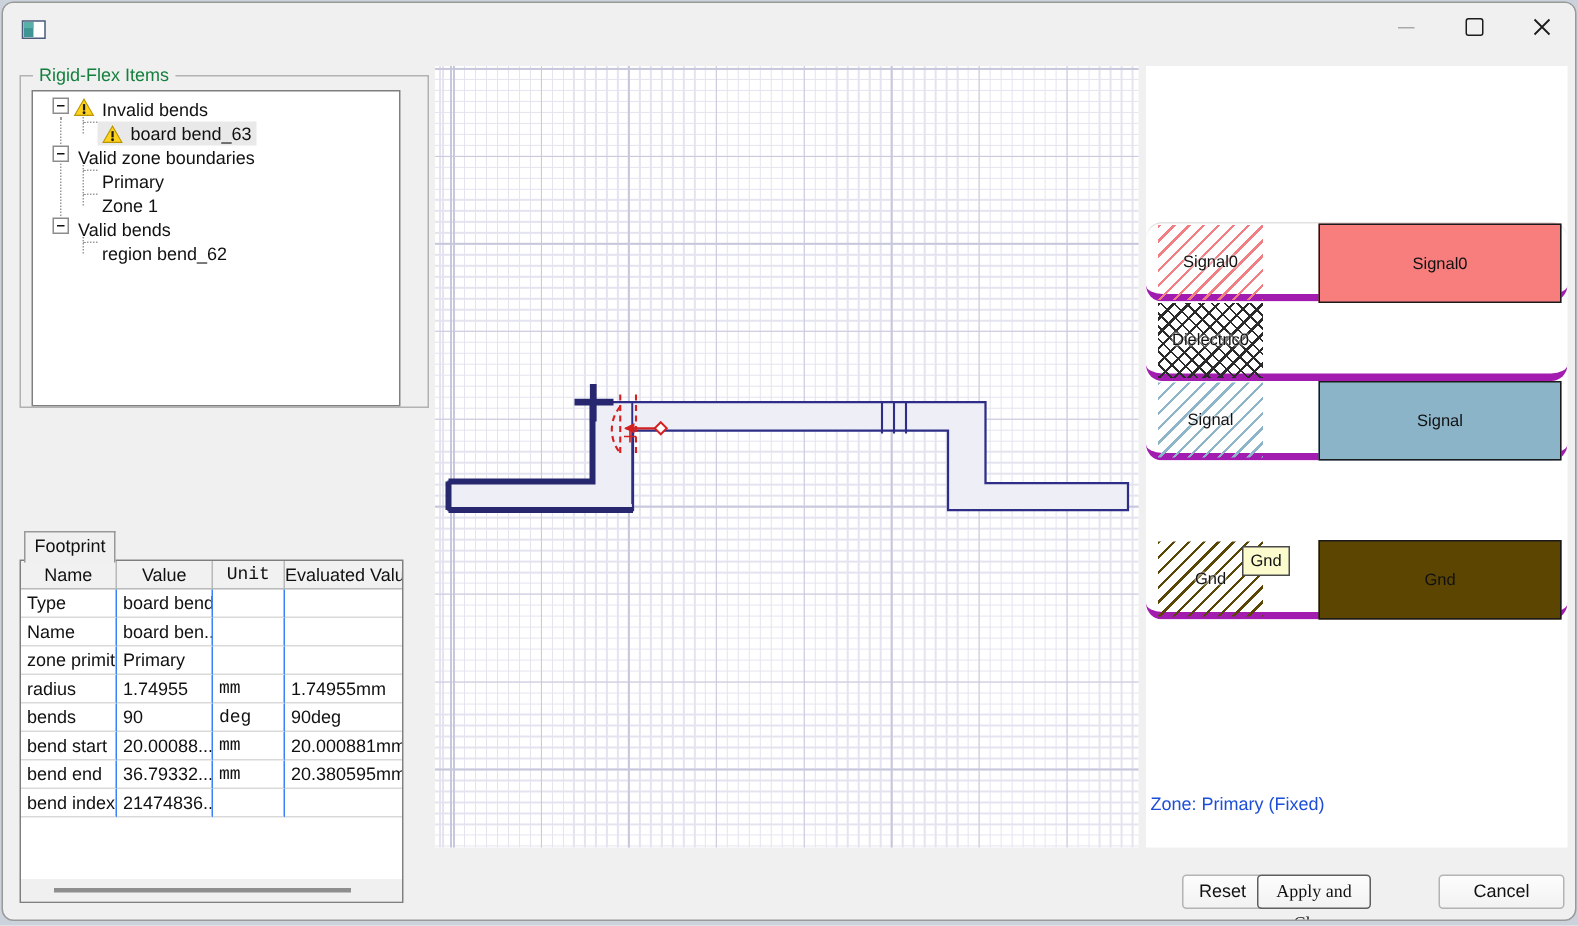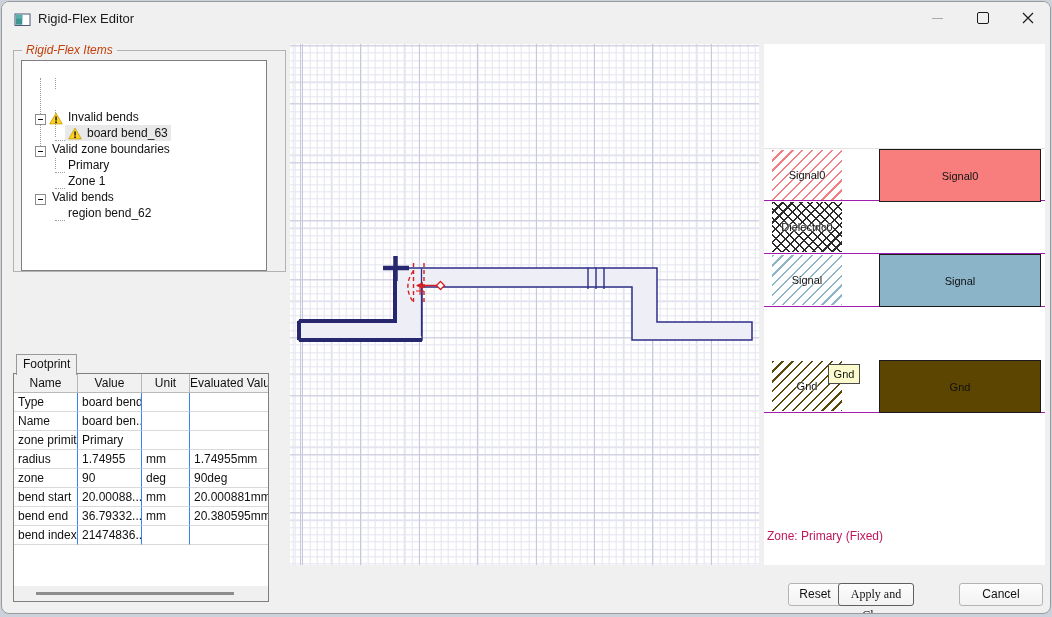--- a/index.html
+++ b/index.html
@@ -8,79 +8,78 @@
   
   .titlebar{position:absolute;left:0;top:0;width:100%;height:36px;background:#f0f0f0;}
   .app-icon{position:absolute;left:12px;top:9px;width:17px;height:17px;}
   .title-text{position:absolute;left:36px;top:0;height:36px;line-height:34px;font-size:13px;color:#1b1b1b;}
   .winbtn{position:absolute;top:0;width:45px;height:32px;display:flex;align-items:center;justify-content:center;}
   .wb-min{left:913px;} .wb-max{left:958px;} .wb-close{left:1003px;}
   .dash{width:11px;height:1px;background:#a9a9a9;}
   .sq{width:10px;height:10px;border:1.2px solid #1c1c1c;border-radius:2px;}
   
   .groupbox{position:absolute;left:11px;top:48px;width:271px;height:220px;border:1px solid #b2b2b2;}
-  .group-label{position:absolute;left:8px;top:-8px;background:#f0f0f0;padding:0 4px;font-size:12px;color:#c2410c;font-style:italic;}
+  .group-label{position:absolute;left:8px;top:-8px;background:#f0f0f0;padding:0 4px;font-size:12px;color:#15803d;}
   .tree{position:absolute;left:19px;top:58px;width:244px;height:209px;background:#fff;border:1px solid #7f7f7f;font-size:12px;color:#111;overflow:hidden;}
-  .trow{position:absolute;left:0;height:16px;display:flex;align-items:flex-end;white-space:nowrap;margin-top:44px;}
+  .trow{position:absolute;left:0;height:16px;display:flex;align-items:flex-start;white-space:nowrap;}
   .expander{width:9px;height:9px;border:1px solid #8c8c8c;background:#fff;position:relative;flex:0 0 9px;}
   .expander::after{content:"";position:absolute;left:2px;top:4px;width:5px;height:1px;background:#111;}
   .warn{width:14px;height:13px;margin:0 2px 0 3px;flex:0 0 14px;}
   .tlabel{padding:1px 3px;}
   .sel{background:#e9e9e9;}
   .vdot{position:absolute;width:0;border-left:1px dotted #9b9b9b;}
   .hdot{position:absolute;height:0;border-top:1px dotted #9b9b9b;}
   
   .msgbox{position:absolute;left:11px;top:271px;width:252px;height:54px;background:#fdfdfd;border:1px solid #7f7f7f;font-size:12px;color:#111;padding:2px 4px;box-sizing:border-box;line-height:1.3;}
   
   .tab{position:absolute;left:14px;top:352px;height:20px;padding:0 6px;background:#f0f0f0;border:1px solid #989898;border-bottom:none;font-size:12px;line-height:19px;color:#111;z-index:2;}
   .ptable{position:absolute;left:11px;top:371px;width:254px;height:227px;background:#fff;border:1px solid #7f7f7f;overflow:hidden;font-size:12px;color:#111;}
   .hrow{display:flex;height:19px;background:#f1f1f1;}
   .hcell{border-right:1px solid #b9b9b9;border-bottom:1px solid #b9b9b9;box-sizing:border-box;text-align:center;line-height:18px;overflow:hidden;white-space:nowrap;flex:0 0 auto;}
   .drow{display:flex;height:19px;}
   .dcell{border-right:1px solid #3b82f6;border-bottom:1px solid #d9d9d9;box-sizing:border-box;padding-left:4px;line-height:18px;overflow:hidden;white-space:nowrap;flex:0 0 auto;}
-  .c0{width:64px;} .c1{width:64px;} .c2{width:48px;} .c3{width:78px;border-right:none;}
+  .c0{width:64px;} .c1{width:64px;} .c2{width:48px;font-family:Liberation Mono, monospace;} .c3{width:78px;border-right:none;}
   .hscroll{position:absolute;left:0;bottom:0;width:100%;height:15px;background:#f0f0f0;}
   .hthumb{position:absolute;left:22px;top:6px;width:198px;height:3px;background:#8e8e8e;}
   
   .canvas{position:absolute;left:288px;top:42px;width:469px;height:521px;background-color:#fff;
     background-image:
       repeating-linear-gradient(to right,#c8c8dd 0 1px,transparent 1px 58.4px),
       repeating-linear-gradient(to bottom,#c8c8dd 0 1px,transparent 1px 58.4px),
       repeating-linear-gradient(to right,#e4e4f0 0 1px,transparent 1px 7.3px),
       repeating-linear-gradient(to bottom,#e4e4f0 0 1px,transparent 1px 7.3px);
     background-position:12px 0,0 1.3px,4.7px 0,0 1.3px;}
   .canvas svg{position:absolute;left:0;top:0;}
   
   .stackpanel{position:absolute;left:762px;top:42px;width:281px;height:521px;background:#fff;}
-  .srow{position:absolute;left:0;width:100%;height:53px;border-bottom:1px solid #a21caf;box-sizing:border-box;}
+  .srow{position:absolute;left:0;width:100%;height:53px;border-bottom:5px solid #a21caf;box-sizing:border-box;border-radius:11px;}
   .srow0{border-top:1px solid #e2e2e2;}
   .hatch{position:absolute;left:8px;top:1px;width:70px;height:50px;display:flex;align-items:center;justify-content:center;}
   .hatch span{font-size:11px;color:#111;text-shadow:0 0 2px #fff,0 0 2px #fff;}
   .block{position:absolute;left:115px;top:0px;width:160px;height:51px;border:1px solid #1a1a1a;display:flex;align-items:center;justify-content:center;}
   .block span{font-size:11px;color:#111;}
   .gnd-tip{position:absolute;left:64px;top:320px;width:30px;height:18px;background:#fbfbcd;border:1px solid #4a4a4a;font-size:11px;color:#111;display:flex;align-items:center;justify-content:center;z-index:3;}
-  .zone-label{position:absolute;left:3px;top:485px;font-size:12px;color:#be185d;text-align:center;}
+  .zone-label{position:absolute;left:3px;top:485px;font-size:12px;color:#1d4ed8;text-align:center;}
   
   .btn{position:absolute;top:581px;height:23px;background:linear-gradient(#fdfdfd,#f2f2f2);border:1px solid #b4b4b4;border-radius:3px;font-size:12px;color:#111;text-align:center;line-height:21px;box-sizing:border-box;}
   .btn-reset{left:786px;width:54px;}
   .btn-apply{left:836px;width:76px;border:1.5px solid #5f5f5f;font-family:Liberation Serif, serif;}
   .btn-cancel{left:957px;width:84px;}
 </style>
 </head>
 <body>
 
 <div class="dialog">
 
   <div class="titlebar">
     <svg class="app-icon" viewBox="0 0 17 17">
       <rect x="1" y="3" width="15" height="11.5" fill="#ffffff" stroke="#4a5a78" stroke-width="1"></rect>
       <rect x="1.8" y="3.8" width="6.5" height="9.9" fill="#3f9494"></rect>
       <rect x="1.8" y="3.8" width="6.5" height="4" fill="#58b0a8"></rect>
     </svg>
-    <div class="title-text">Rigid-Flex Editor</div>
     <div class="winbtn wb-min">
         <div class="dash"></div>
       </div>
     <div class="winbtn wb-max">
         <div class="sq"></div>
       </div>
     <div class="winbtn wb-close">
       <svg width="12" height="12" viewBox="0 0 12 12">
         <path d="M1,1 L11,11 M11,1 L1,11" stroke="#1c1c1c" stroke-width="1.2"></path>
       </svg>
@@ -172,21 +171,21 @@
       <div class="dcell c2"></div>
       <div class="dcell c3"></div>
     </div>
     <div class="drow">
       <div class="dcell c0">radius</div>
       <div class="dcell c1">1.74955</div>
       <div class="dcell c2">mm</div>
       <div class="dcell c3">1.74955mm</div>
     </div>
     <div class="drow">
-      <div class="dcell c0">zone</div>
+      <div class="dcell c0">bends</div>
       <div class="dcell c1">90</div>
       <div class="dcell c2">deg</div>
       <div class="dcell c3">90deg</div>
     </div>
     <div class="drow">
       <div class="dcell c0">bend start</div>
       <div class="dcell c1">20.00088...</div>
       <div class="dcell c2">mm</div>
       <div class="dcell c3">20.000881mm</div>
     </div>

